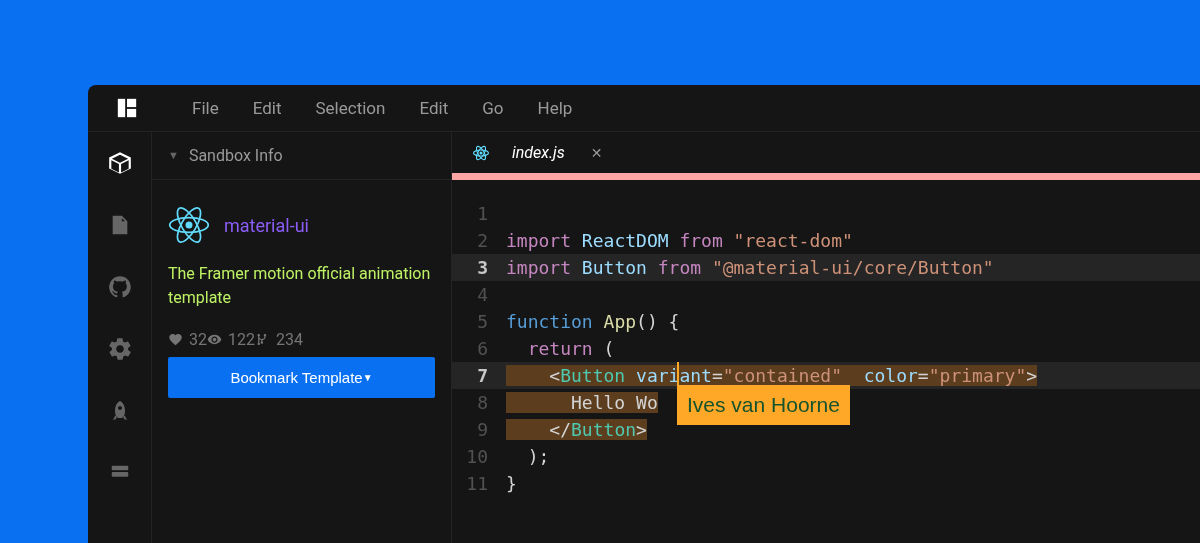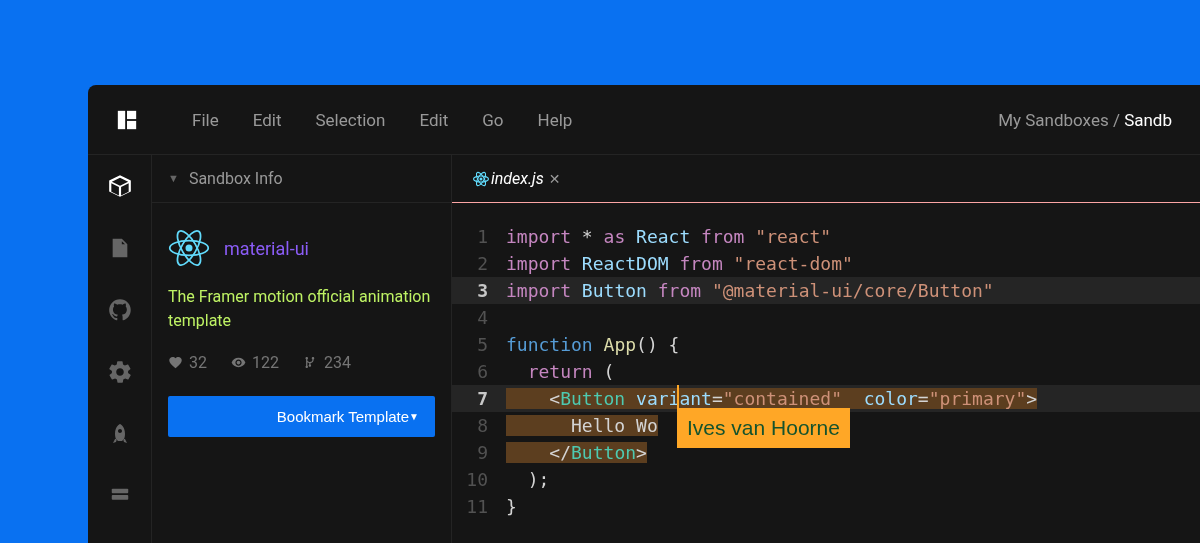--- a/index.html
+++ b/index.html
@@ -16,21 +16,21 @@
       left: 88px;
       right: 0;
       bottom: 0;
       background: #151515;
       border-radius: 8px 0 0 0;
       overflow: hidden;
       display: flex;
       flex-direction: column;
     }
     .menubar {
-      height: 70px;
+      height: 47px;
       display: flex;
       align-items: center;
       padding: 0 28px;
       gap: 6px;
       border-bottom: 1px solid #242424;
       justify-content: center;
     }
     .logo-icon {
       width: 22px;
       height: 22px;
@@ -116,59 +116,58 @@
       font-size: 18px;
     }
     .sandbox-desc {
       color: #bef264;
       font-size: 16px;
       line-height: 1.5;
       margin-bottom: 20px;
     }
     .stats-row {
       display: flex;
-      gap: 24px;
-      margin-bottom: 24px;
+      margin-bottom: 8px;
     }
     .stat {
       display: flex;
       align-items: center;
       gap: 6px;
       color: #757575;
       font-size: 16px;
     }
     .stat svg { fill: #757575; width: 15px; height: 15px; }
     .bookmark-btn {
       width: 100%;
       background: #0971F1;
       color: #fff;
       border: none;
       padding: 12px 16px;
       font-size: 15px;
       text-align: left;
       display: flex;
       align-items: center;
-      justify-content: flex-end;
+      justify-content: center;
       cursor: pointer;
       border-radius: 2px;
     }
     .bookmark-btn .caret { font-size: 10px; }
     .editor-area {
       flex: 1;
       background: #151515;
       display: flex;
       flex-direction: column;
     }
     .tabbar {
       height: 48px;
       display: flex;
       align-items: center;
       padding: 0 20px;
-      border-bottom: 1px solid #fca5a5;
-      gap: 1px;
+      border-bottom: 7px solid #fca5a5;
+      gap: 22px;
     }
     .tab-icon {
       width: 18px;
       height: 18px;
       display: flex;
       align-items: center;
     }
     .tab-name {
       color: #fff;
       font-style: italic;
@@ -242,23 +241,20 @@
           <rect x="12" y="13" width="10" height="9" fill="#fff"></rect>
         </svg>
     </div>
     <div class="menu-item">File</div>
     <div class="menu-item">Edit</div>
     <div class="menu-item">Selection</div>
     <div class="menu-item">Edit</div>
     <div class="menu-item">Go</div>
     <div class="menu-item">Help</div>
     <div class="menu-spacer"></div>
-    <div class="breadcrumb">
-      <span>My Sandboxes</span><span> / </span><span class="breadcrumb-current">Sandb</span>
-    </div>
   </div>
 
   <div class="main-area">
     <div class="activity-bar">
       <div class="activity-icon active">
         <svg viewBox="0 0 24 24" width="26" height="26">
             <path d="M12 2L2 7v10l10 5 10-5V7L12 2zm0 2.3L19.5 8 12 11.7 4.5 8 12 4.3zM4 9.5l7 3.5v7.7l-7-3.5V9.5zm16 0v7.7l-7 3.5V13l7-3.5z"></path>
           </svg>
       </div>
       <div class="activity-icon">
@@ -348,21 +344,20 @@
               </g>
             </svg>
         </div>
         <span class="tab-name">index.js</span>
         <span class="tab-close">✕</span>
       </div>
 
       <div class="code">
         <div class="line">
             <span class="gutter">1</span>
-            <span class="content"><span class="kw">import</span><span class="pl"> * </span><span class="kw">as</span><span class="id"> React </span><span class="kw">from</span><span class="str"> "react"</span></span>
           </div>
         <div class="line">
             <span class="gutter">2</span>
             <span class="content"><span class="kw">import</span><span class="id"> ReactDOM </span><span class="kw">from</span><span class="str"> "react-dom"</span></span>
           </div>
         <div class="line hl">
             <span class="gutter">3</span>
             <span class="content"><span class="kw">import</span><span class="id"> Button </span><span class="kw">from</span><span class="str"> "@material-ui/core/Button"</span></span>
           </div>
         <div class="line">

